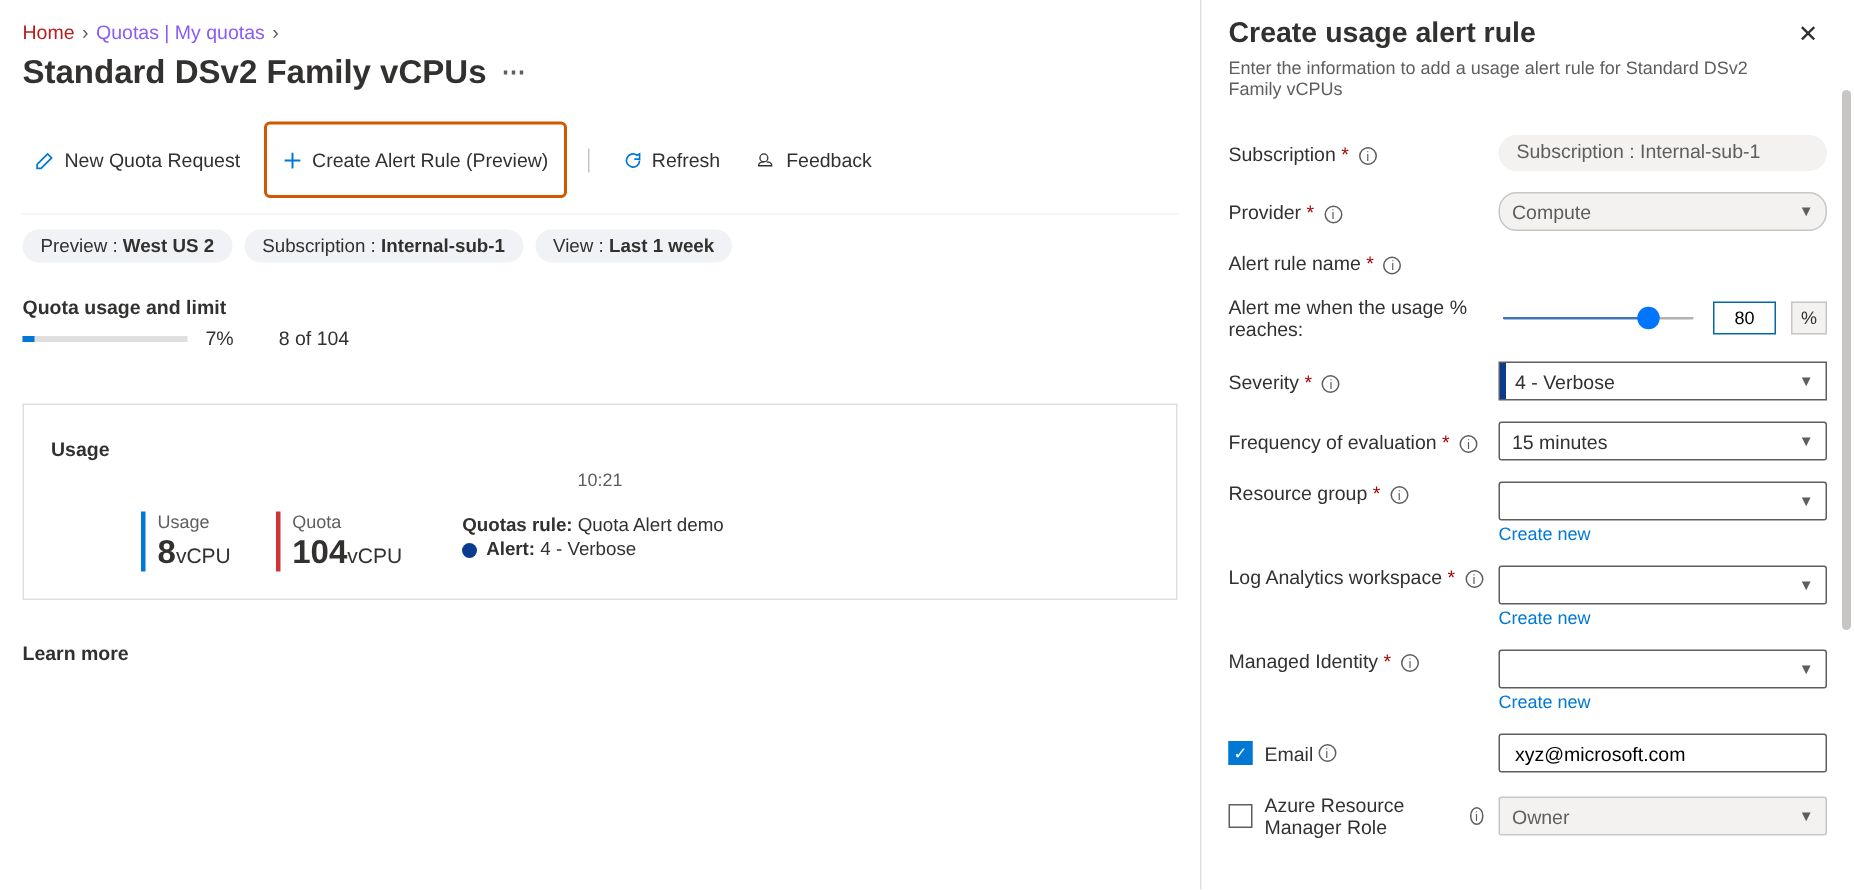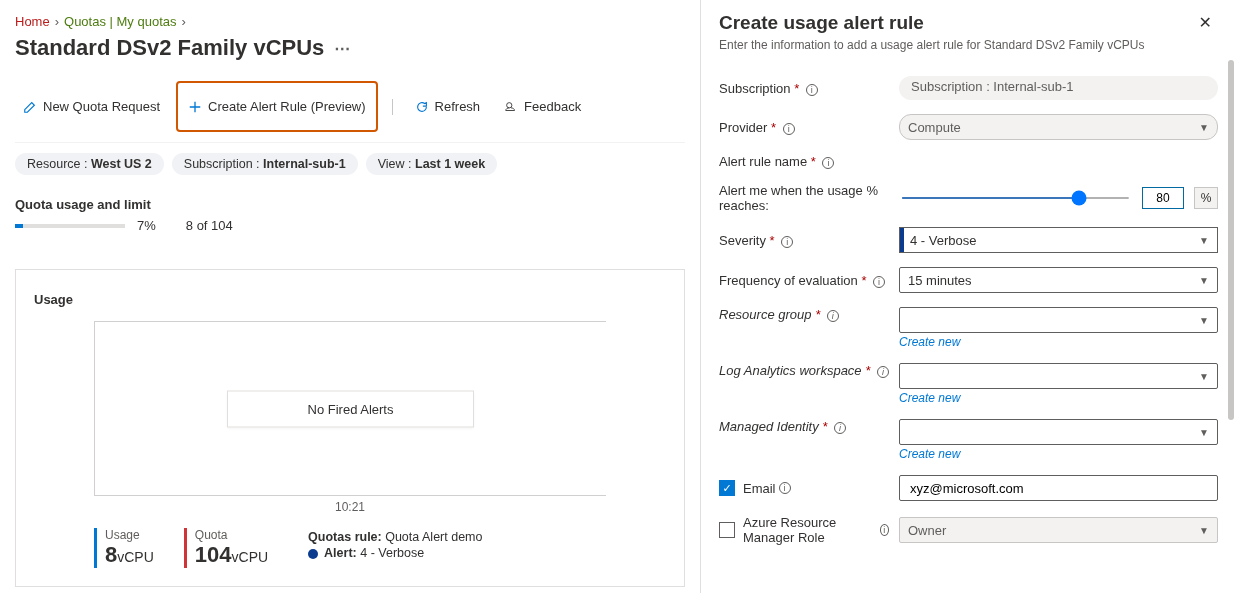--- a/index.html
+++ b/index.html
@@ -30,28 +30,28 @@
   .stat.blue { border-color:#0078d4;}
   .stat.orange { border-color:#d13438;}
   .stat .label { font-size:12px; color:#605e5c;}
   .stat .val { font-size:22px; font-weight:600; }
   .stat .unit { font-size:14px; font-weight:400;}
   .rule-info { margin-left: 10px; }
   .rule-info .line { margin: 2px 0; font-size:12.5px;}
   .dot { display:inline-block; width:10px; height:10px; border-radius:50%; background:#0a3b8f; margin-right:6px; vertical-align:middle;}
   .learn-more { font-weight:600; margin: 28px 0 0; }
 
-  .panel { width: 536px; border-left: 1px solid #e1dfdd; display:flex; flex-direction:column; padding: 12px 0 0 0; position:relative;}
+  .panel { width: 436px; border-left: 1px solid #e1dfdd; display:flex; flex-direction:column; padding: 12px 0 0 0; position:relative;}
   .panel-scroll { overflow:hidden; padding: 0 18px 0 18px; flex:1;}
   .panel-head { display:flex; align-items:flex-start; padding: 0 18px 10px;}
   .panel-title { font-size:19px; font-weight:600; margin:0 0 4px;}
   .panel-sub { font-size:12px; color:#605e5c; margin:0;}
   .close-x { margin-left:auto; background:none; border:none; font-size:16px; cursor:pointer; color:#323130;}
   .form-row { display:flex; align-items:center; margin: 14px 0; gap:10px; }
-  .form-row.top { align-items:flex-start;font-style:italic;}
+  .form-row.top { align-items:flex-start;}
   .form-label { width: 170px; flex:none; font-size:13px; }
   .req { color:#a80000; }
   .info-ic { display:inline-block; width:12px; height:12px; border:1px solid #605e5c; border-radius:50%; font-size:9px; line-height:11px; text-align:center; color:#605e5c; margin-left:3px;}
   .ctrl { flex:1; }
   .fake-select, .fake-input { border:1px solid #605e5c; border-radius:2px; padding: 4px 8px; font-size:13px; display:flex; align-items:center; justify-content:space-between; height:26px; background:#fff;}
   .fake-select.disabled, .pill-select { background:#f3f2f1; border-color:#c8c6c4; color:#605e5c; border-radius:12px; }
   .pill-select { border-radius: 12px; height:24px; padding: 3px 12px;}
   .chev { font-size:10px; color:#605e5c;}
   .fake-input input { border:none; outline:none; width:100%; font-size:13px; background:transparent;}
   .slider-row { display:flex; align-items:center; gap:10px; flex:1;}
@@ -66,21 +66,21 @@
   .cb.checked { background:#0078d4; border-color:#0078d4; color:#fff; font-size:11px;}
   .scrollbar { position:absolute; right:2px; top:60px; width:6px; height:360px; background:#c8c6c4; border-radius:3px;}
 </style>
 </head>
 <body>
 
 <div class="main">
   <div class="breadcrumb">
     <a style="color:#b91c1c; text-decoration:none;">Home</a>
     <span class="sep">›</span>
-    <a style="color:#4d7c0f; text-decoration:none;">Quotas | My quotas</a>
+    <a style="color:#8b5cf6; text-decoration:none;">Quotas | My quotas</a>
     <span class="sep">›</span>
   </div>
   <h1 class="page-title">
     <span>Standard DSv2 Family vCPUs</span>
     <span class="dots">⋯</span>
   </h1>
 
   <div class="toolbar">
     <button class="tool-btn">
       <svg viewBox="0 0 16 16">
@@ -104,39 +104,36 @@
     <button class="tool-btn">
       <svg viewBox="0 0 16 16">
           <circle cx="6" cy="6" r="3" fill="none" stroke="#323130"></circle>
           <path d="M8 9c2 0 4 1 4 3H2c0-2 2-3 4-3" fill="none" stroke="#323130"></path>
         </svg>
       <span>Feedback</span>
     </button>
   </div>
 
   <div class="filters">
-    <span class="pill"><span>Resource : </span><b>West US 2</b></span>
+    <span class="pill"><span>Preview : </span><b>West US 2</b></span>
     <span class="pill"><span>Subscription : </span><b>Internal-sub-1</b></span>
     <span class="pill"><span>View : </span><b>Last 1 week</b></span>
   </div>
 
   <div class="section-label">Quota usage and limit</div>
   <div class="progress-row">
     <div class="progress-bar">
         <div class="progress-fill" style="width:7%"></div>
       </div>
     <span>7%</span>
     <span style="margin-left:18px;">8 of 104</span>
   </div>
 
   <div class="usage-card">
     <div class="section-label">Usage</div>
-    <div class="chart-area">
-      <div class="no-alerts-box">No Fired Alerts</div>
-    </div>
     <div class="chart-time">10:21</div>
     <div class="stats-row">
       <div class="stat blue">
         <div class="label">Usage</div>
         <div class="val"><span>8</span><span class="unit">vCPU</span></div>
       </div>
       <div class="stat orange">
         <div class="label">Quota</div>
         <div class="val"><span>104</span><span class="unit">vCPU</span></div>
       </div>

